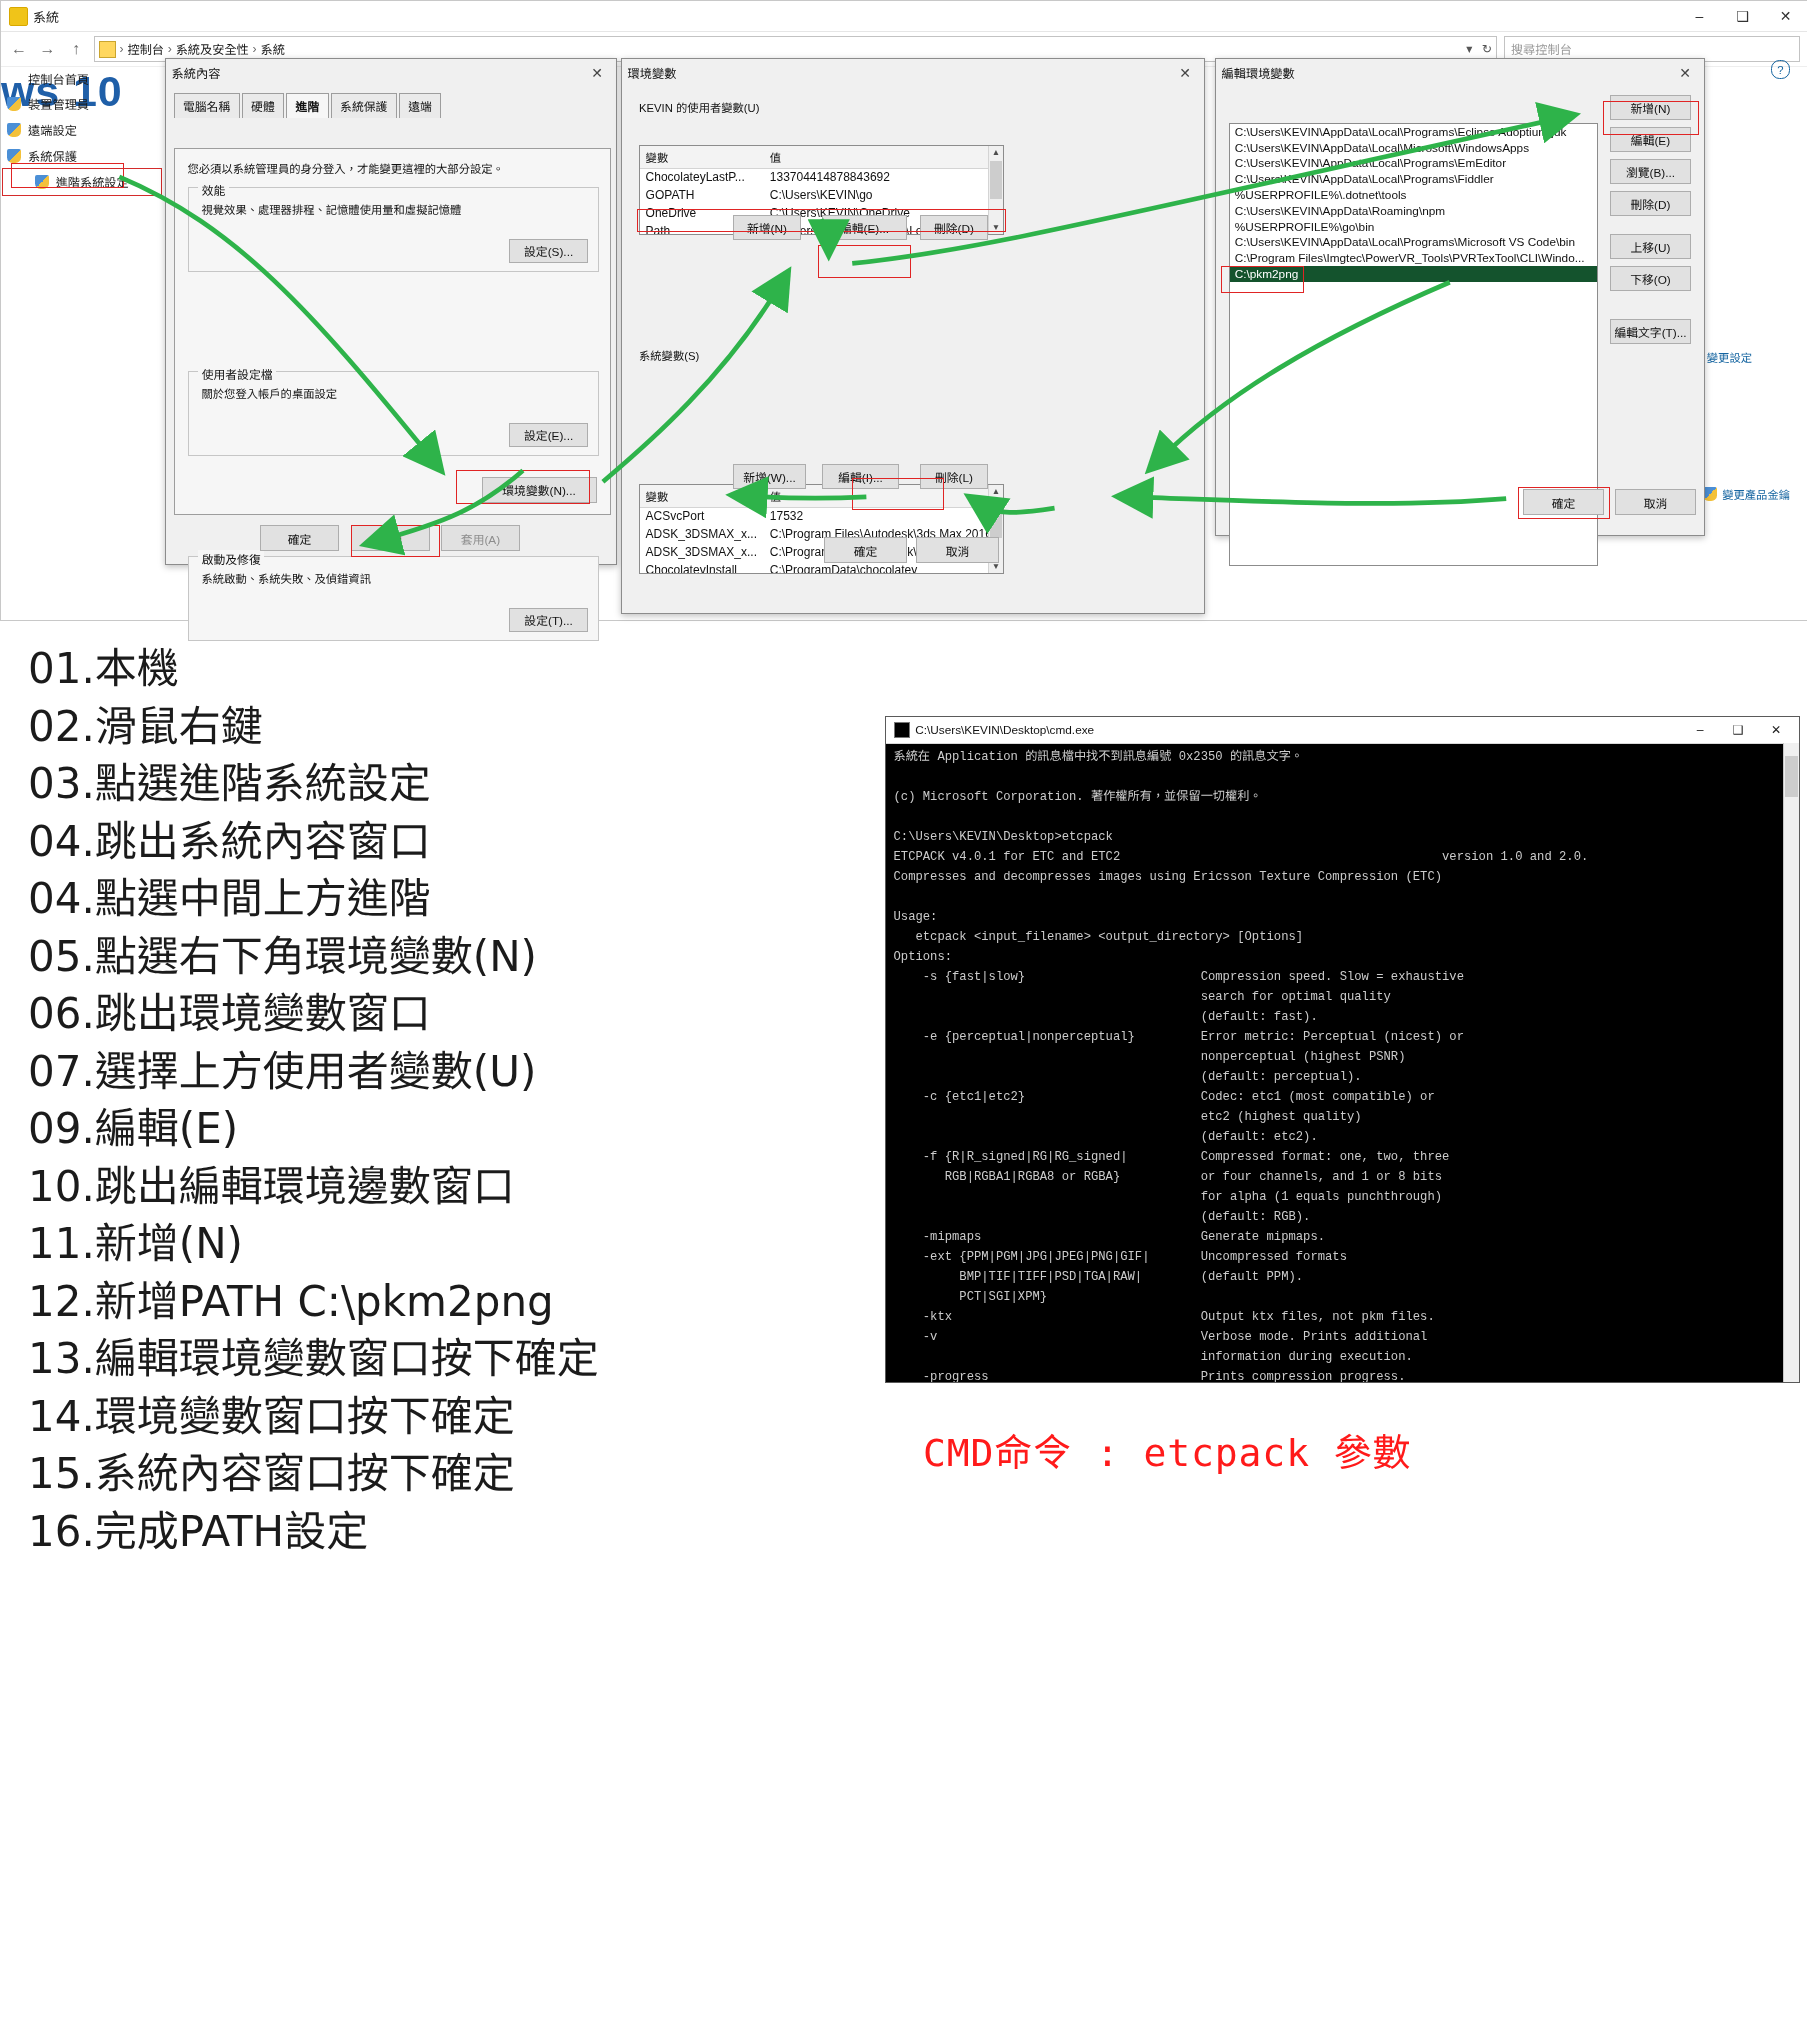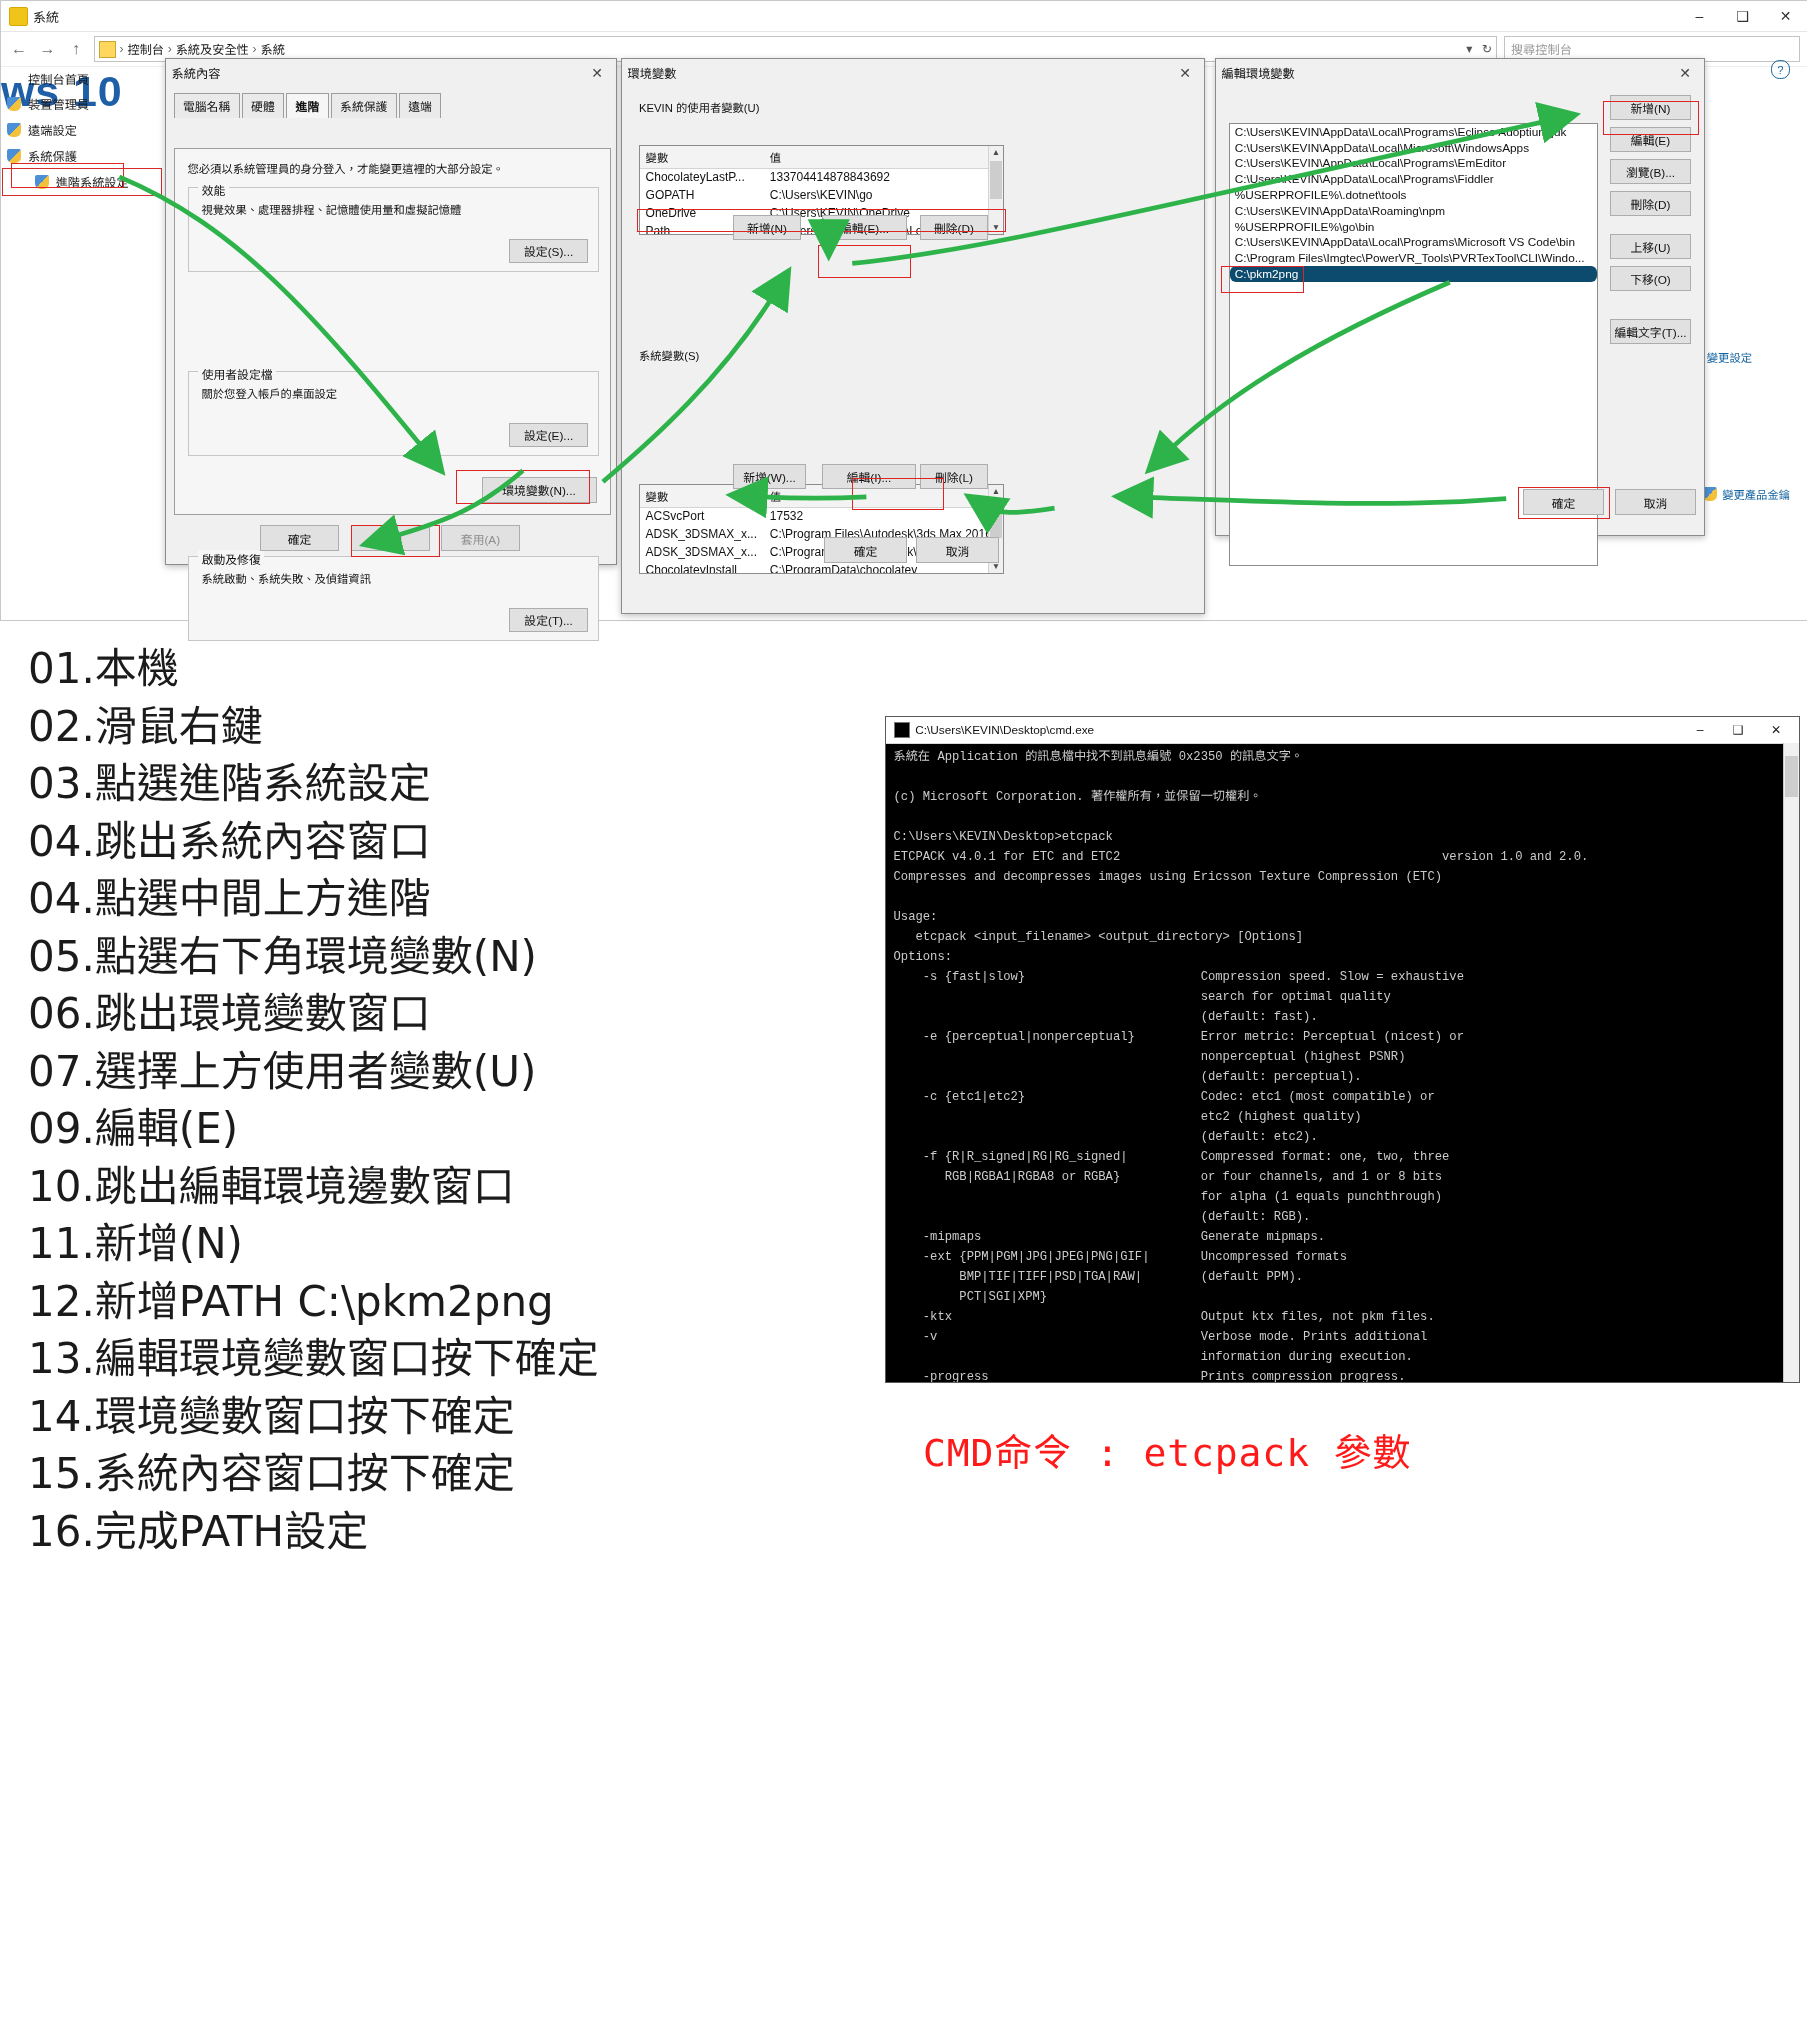--- a/index.html
+++ b/index.html
@@ -52,21 +52,21 @@
   .lv-head{display:flex;background:#f3f3f3;border-bottom:0.9px solid #d4d4d4;font-size:11.3px;color:#111;}
   .lv-head div{padding:2.8px 5.6px;}
   .lv-row{display:flex;font-size:12px;color:#111;}
   .lv-row div{padding:1.9px 5.6px;overflow:hidden;white-space:nowrap;}
   .scroll{position:absolute;right:0;top:0;width:14px;bottom:0;background:#f0f0f0;border-left:0.9px solid #d4d4d4;}
   .scroll .thumb{position:absolute;left:0.9px;right:0.9px;background:#cdcdcd;}
   .sc-arrow{height:13px;text-align:center;font-size:8.5px;color:#4c4c4c;line-height:13px;}
   
   .pl{background:#fff;border:0.9px solid #8c8c8c;font-size:11.8px;color:#111;overflow:hidden;position:relative;}
   .pl-row{padding:0.9px 4.7px;white-space:nowrap;}
-  .pl-row.sel{background:#0c4a6e;color:#fff;border-radius:6px;}
+  .pl-row.sel{background:#14532d;color:#fff;}
   
   .rbox{position:absolute;border:1.9px solid #e02424;pointer-events:none;}
   
   #arrows{position:absolute;left:0;top:0;width:1808px;height:621px;pointer-events:none;}
   
   #steps{position:absolute;left:28px;top:640px;width:876px;}
   .step{font-size:42px;line-height:1.37;color:#1b1b1b;font-family:"DejaVu Sans","Liberation Sans",sans-serif;white-space:pre;}
   
   #cmd{left:885px;top:716px;width:915px;height:667px;background:#000;border:0.9px solid #5a5a5a;}
   #cmd-tb{height:26px;background:#fff;display:flex;align-items:center;padding:0 3.8px;border-bottom:0.9px solid #d9d9d9;}
@@ -254,21 +254,21 @@
       <div style="flex:1;">C:\ProgramData\chocolatey</div>
     </div>
     <div class="scroll">
       <div class="sc-arrow">▲</div>
       <div class="thumb" style="top:15px;height:38px;"></div>
       <div class="sc-arrow" style="position:absolute;bottom:0;left:0;right:0;">▼</div>
     </div>
   </div>
 
   <div class="abs btn" style="left:111px;top:405px;width:73px;height:24.5px;">新增(W)...</div>
-  <div class="abs btn" style="left:200px;top:405px;width:94px;height:24.5px;">編輯(I)...</div>
+  <div class="abs btn" style="left:200px;top:405px;width:77px;height:24.5px;">編輯(I)...</div>
   <div class="abs btn" style="left:298px;top:405px;width:68px;height:24.5px;">刪除(L)</div>
 
   <div class="abs btn" style="left:202px;top:478px;width:83px;height:26px;">確定</div>
   <div class="abs btn" style="left:294px;top:478px;width:83px;height:26px;">取消</div>
 </div>
 
 <div class="abs dlg" style="left:1215px;top:58px;width:490px;height:478px;">
   <div class="dlg-tb">
     <span class="dlg-title">編輯環境變數</span>
     <span class="dlg-x">✕</span>

